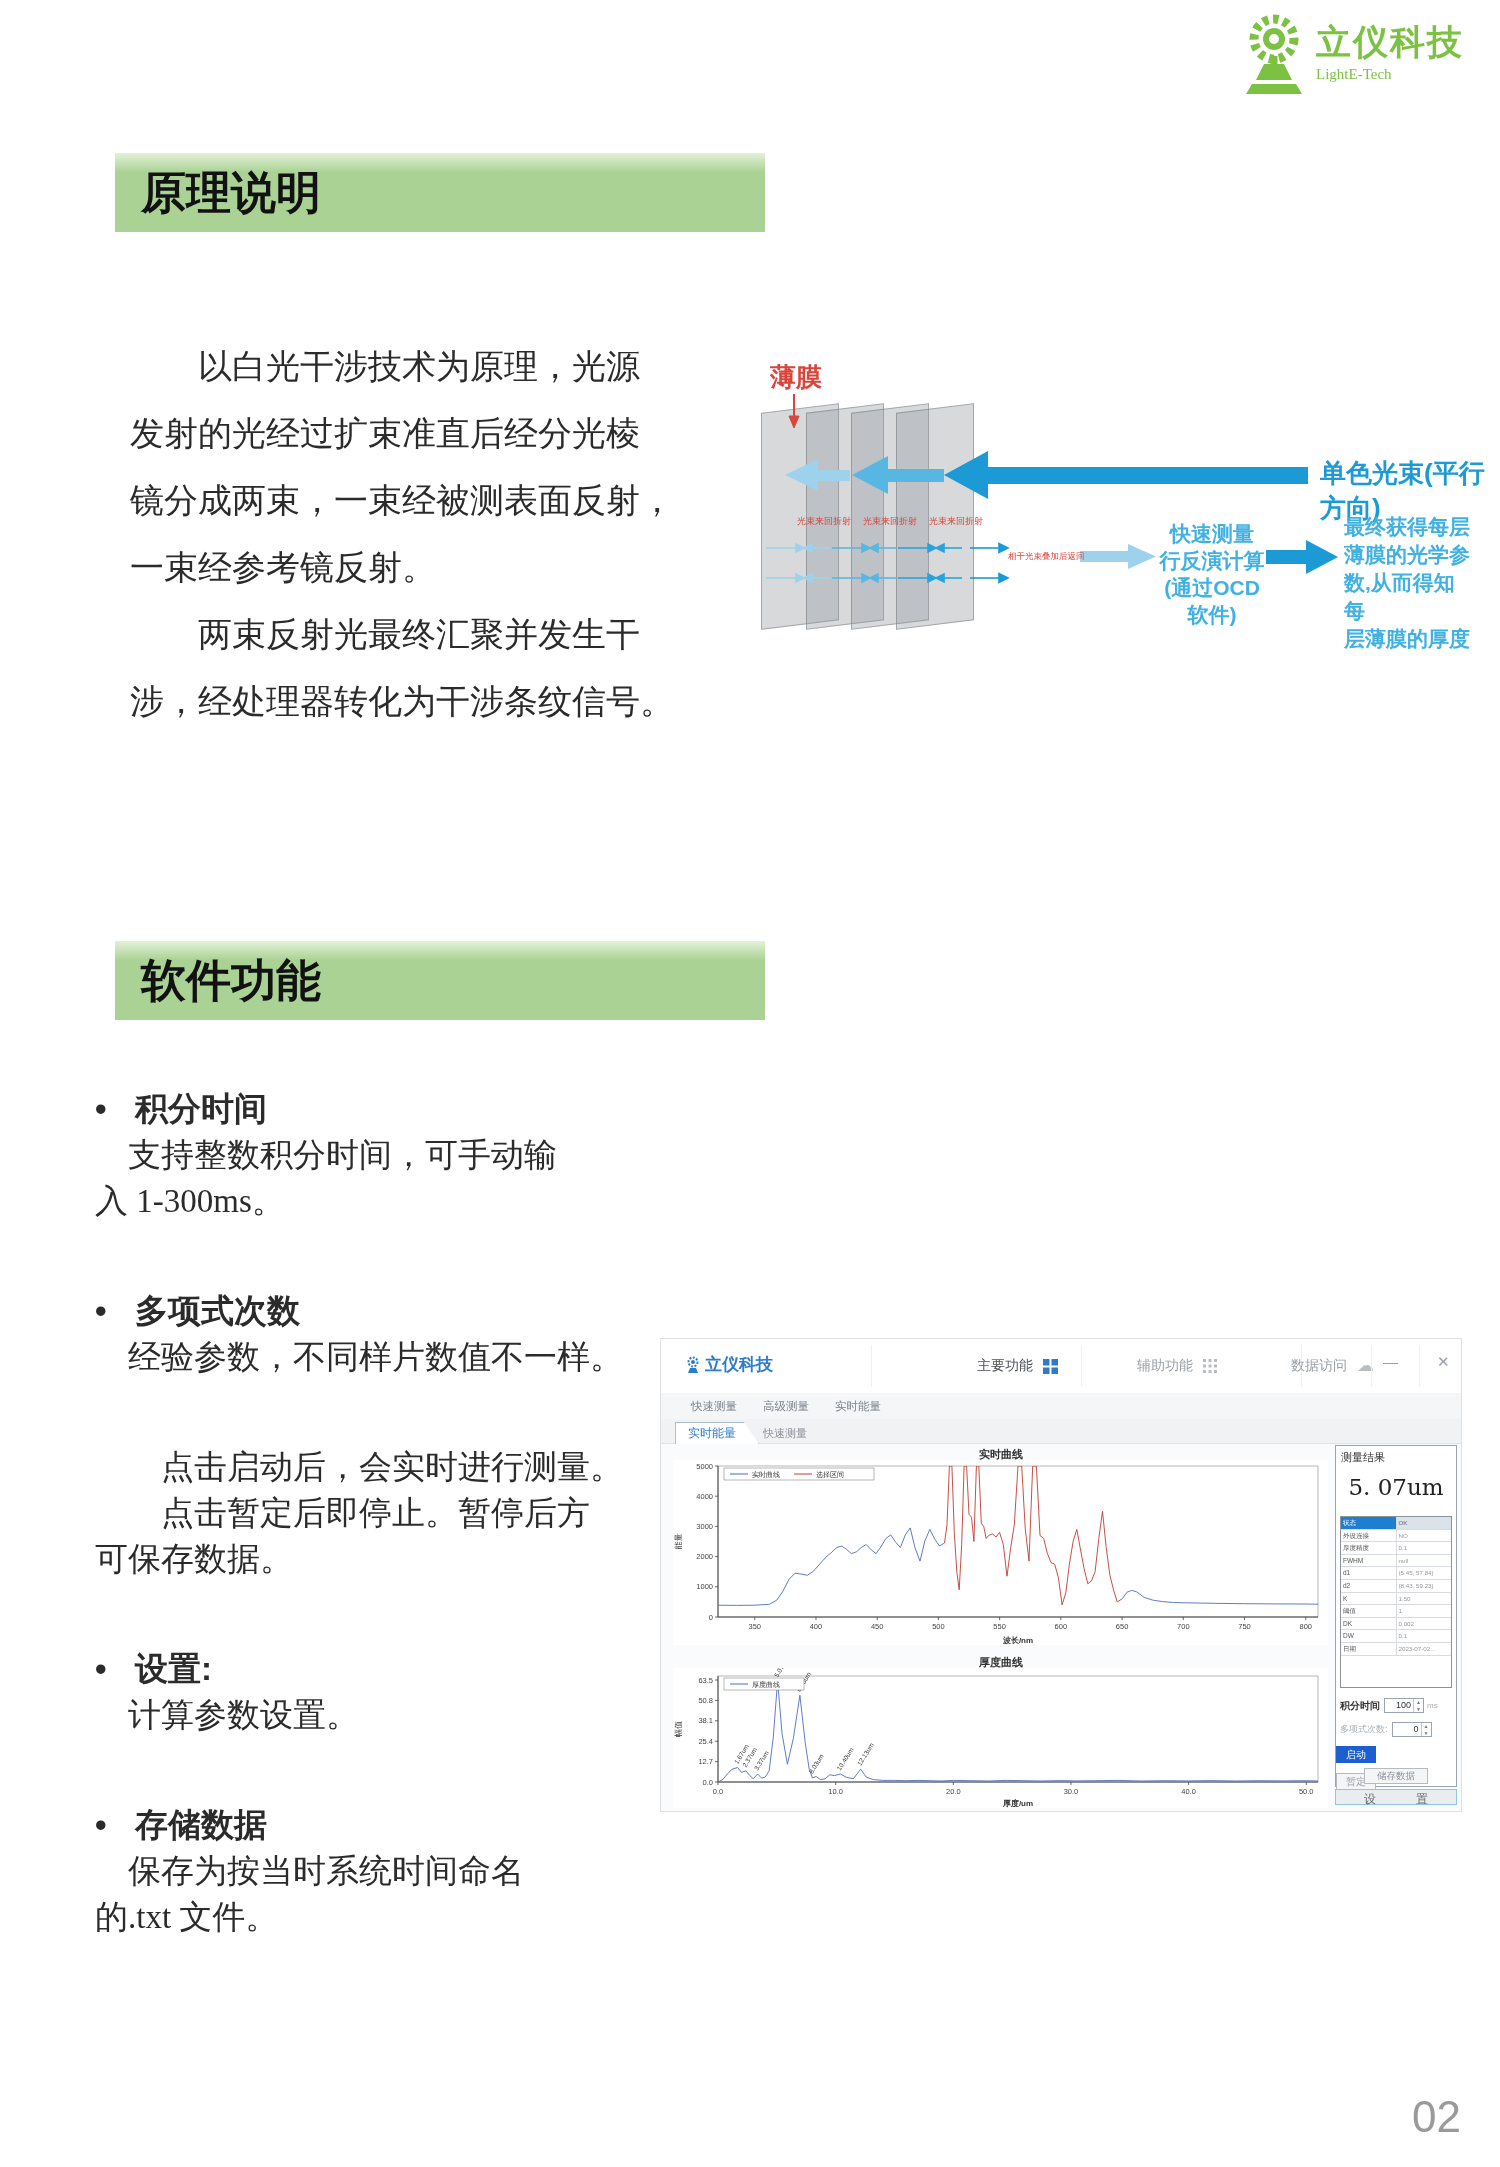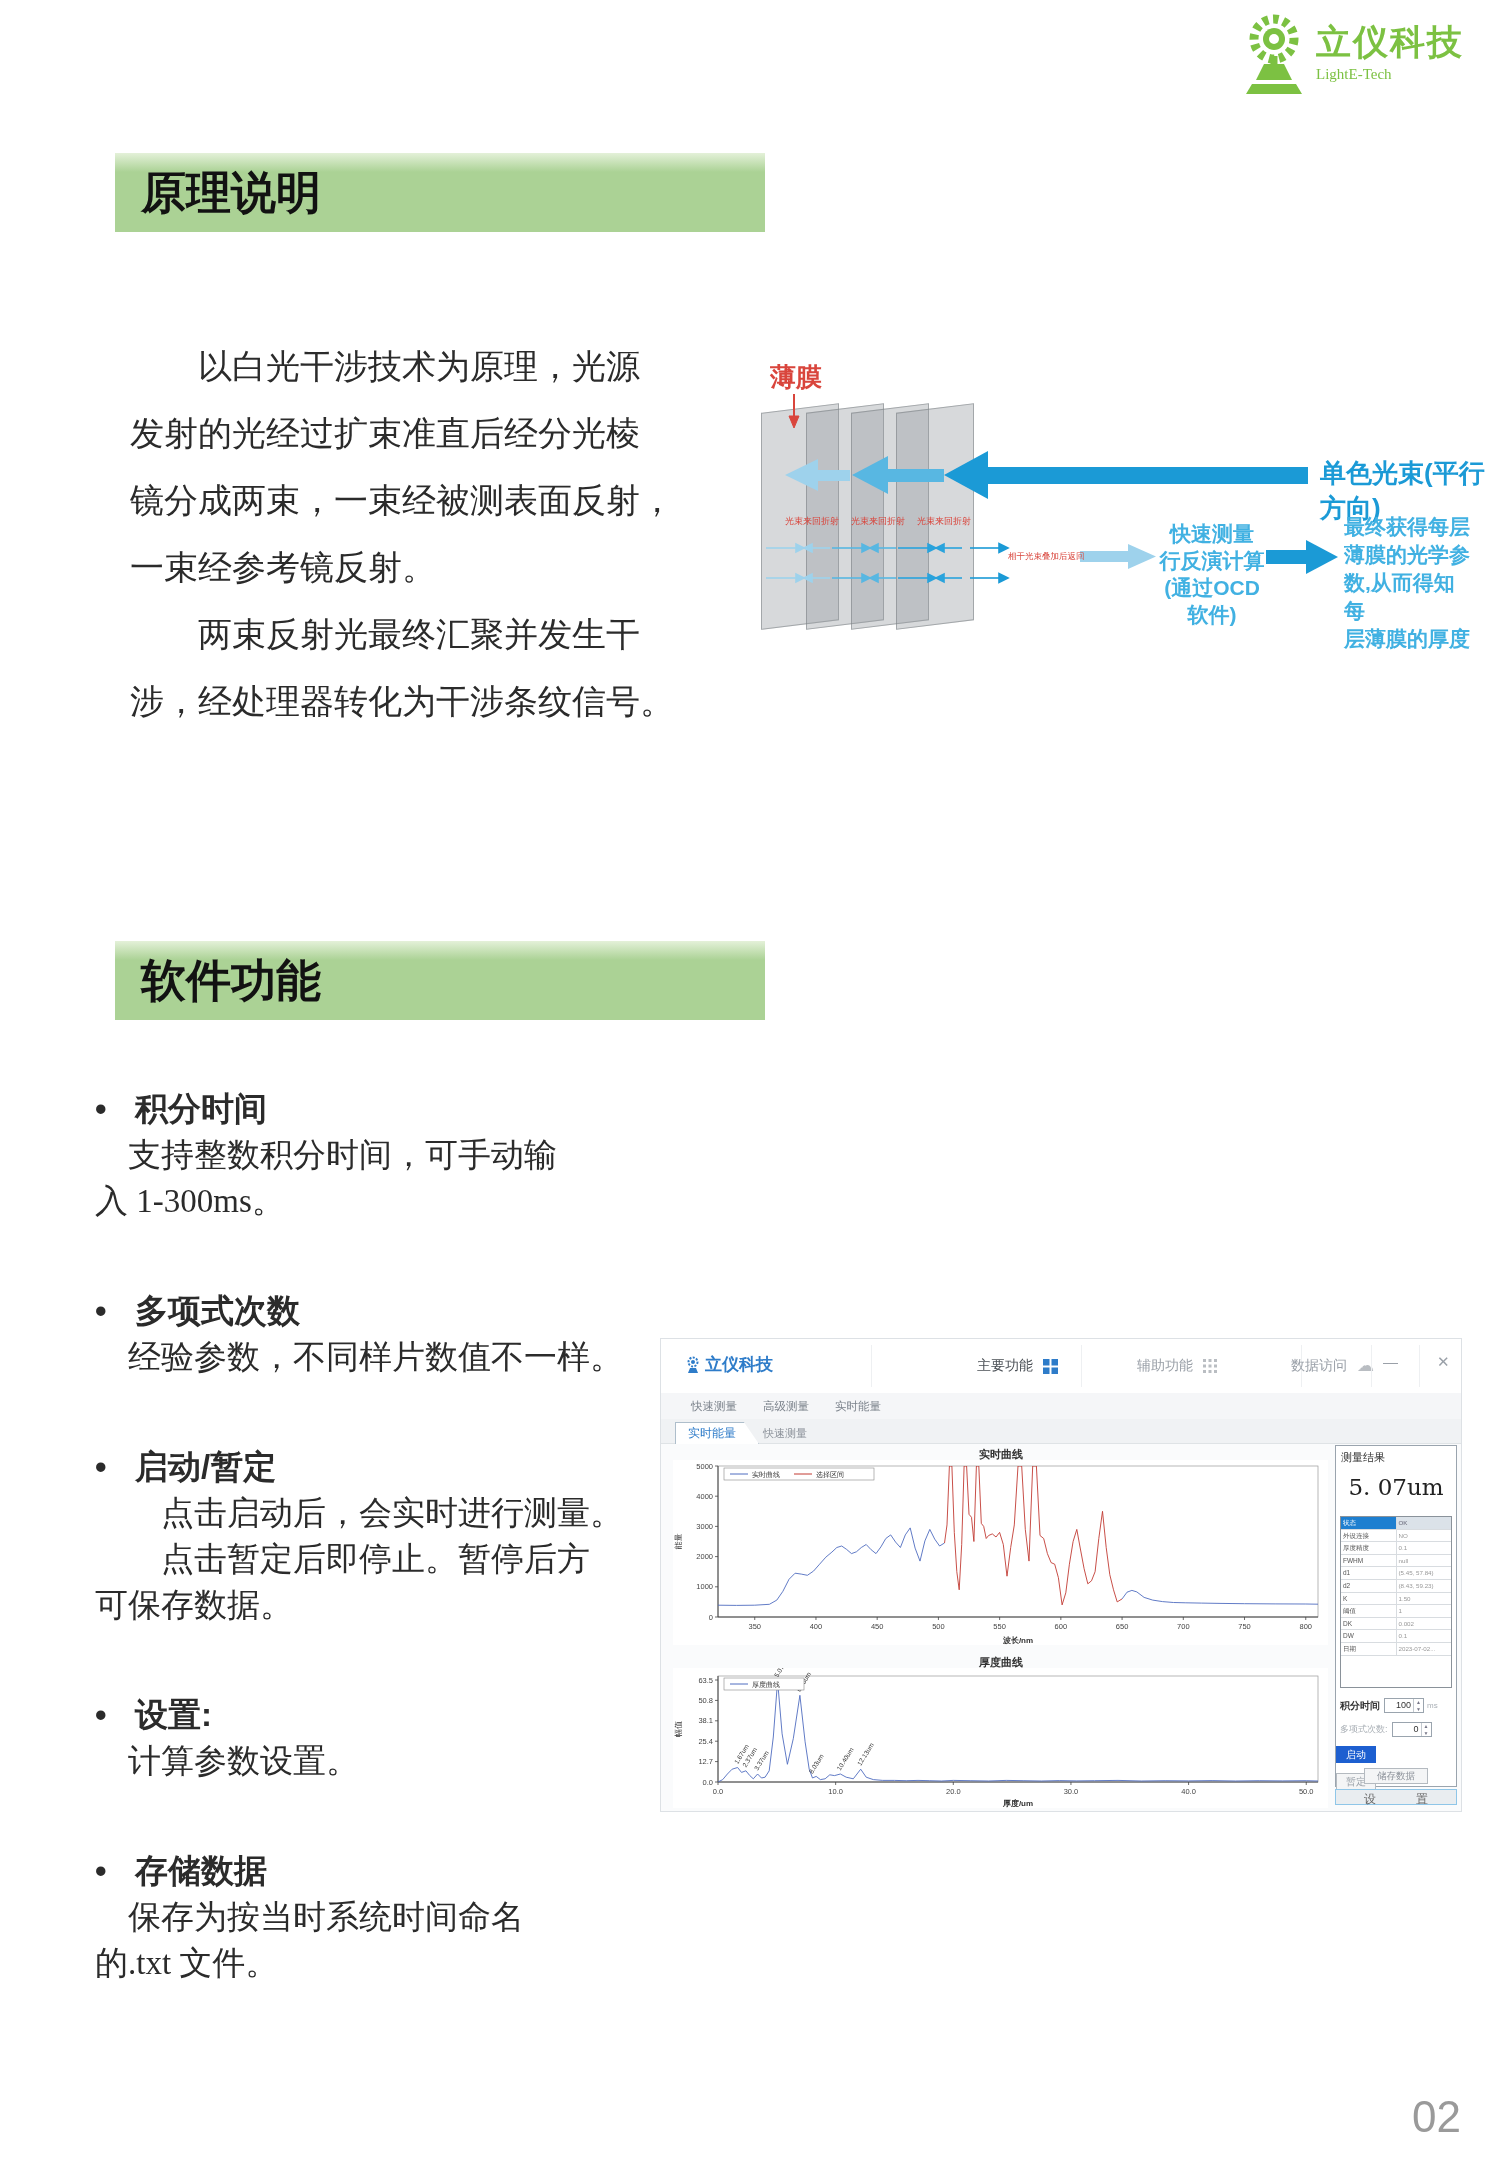--- a/index.html
+++ b/index.html
@@ -26,21 +26,21 @@
   .principle-text div{line-height:67px;white-space:pre;}
 
   
   .diagram{position:absolute;left:758px;top:330px;width:745px;height:345px;}
   .film-sheet{position:absolute;width:76px;height:215px;top:78px;
               background:rgba(150,156,160,0.38);border:1px solid rgba(120,126,130,0.55);
               transform:skewY(-7deg);}
   .diagram-label{position:absolute;white-space:pre-line;}
   .lbl-film{left:12px;top:30px;font-size:26px;font-weight:bold;color:var(--accent-red);}
   .lbl-beam{left:562px;top:126px;font-size:26px;font-weight:bold;color:var(--diagram-blue);}
-  .lbl-refract{top:185px;font-size:9px;color:var(--accent-red);width:56px;text-align:center;}
+  .lbl-refract{top:185px;font-size:9px;color:var(--accent-red);width:56px;text-align:center;margin-left:12px;}
   .lbl-coherent{left:250px;top:221px;font-size:8.5px;color:var(--accent-red);}
   .lbl-step1{left:396px;top:190px;width:116px;text-align:center;font-size:21px;font-weight:bold;
              color:var(--diagram-text-blue);line-height:27px;}
   .lbl-step2{left:586px;top:183px;width:126px;text-align:left;font-size:21px;font-weight:bold;
              color:var(--diagram-text-blue);line-height:28px;}
   .diagram svg{position:absolute;left:0;top:0;}
 
   
   .features{position:absolute;left:95px;top:1086px;width:615px;color:#2b2b2b;}
   .feat{margin-bottom:64px;}
@@ -243,21 +243,20 @@
         <div>入 1-300ms。</div>
       </div>
     </div>
     <div class="feat">
       <div class="feat-title"><span class="bullet">•</span><span>多项式次数</span></div>
       <div class="feat-desc">
         <div>　经验参数，不同样片数值不一样。</div>
       </div>
     </div>
     <div class="feat">
-      <div class="feat-title"><span class="bullet">•</span><span>启动/暂定</span></div>
       <div class="feat-desc">
         <div>　　点击启动后，会实时进行测量。</div>
         <div>　　点击暂定后即停止。暂停后方</div>
         <div>可保存数据。</div>
       </div>
     </div>
     <div class="feat">
       <div class="feat-title"><span class="bullet">•</span><span>设置:</span></div>
       <div class="feat-desc">
         <div>　计算参数设置。</div>

